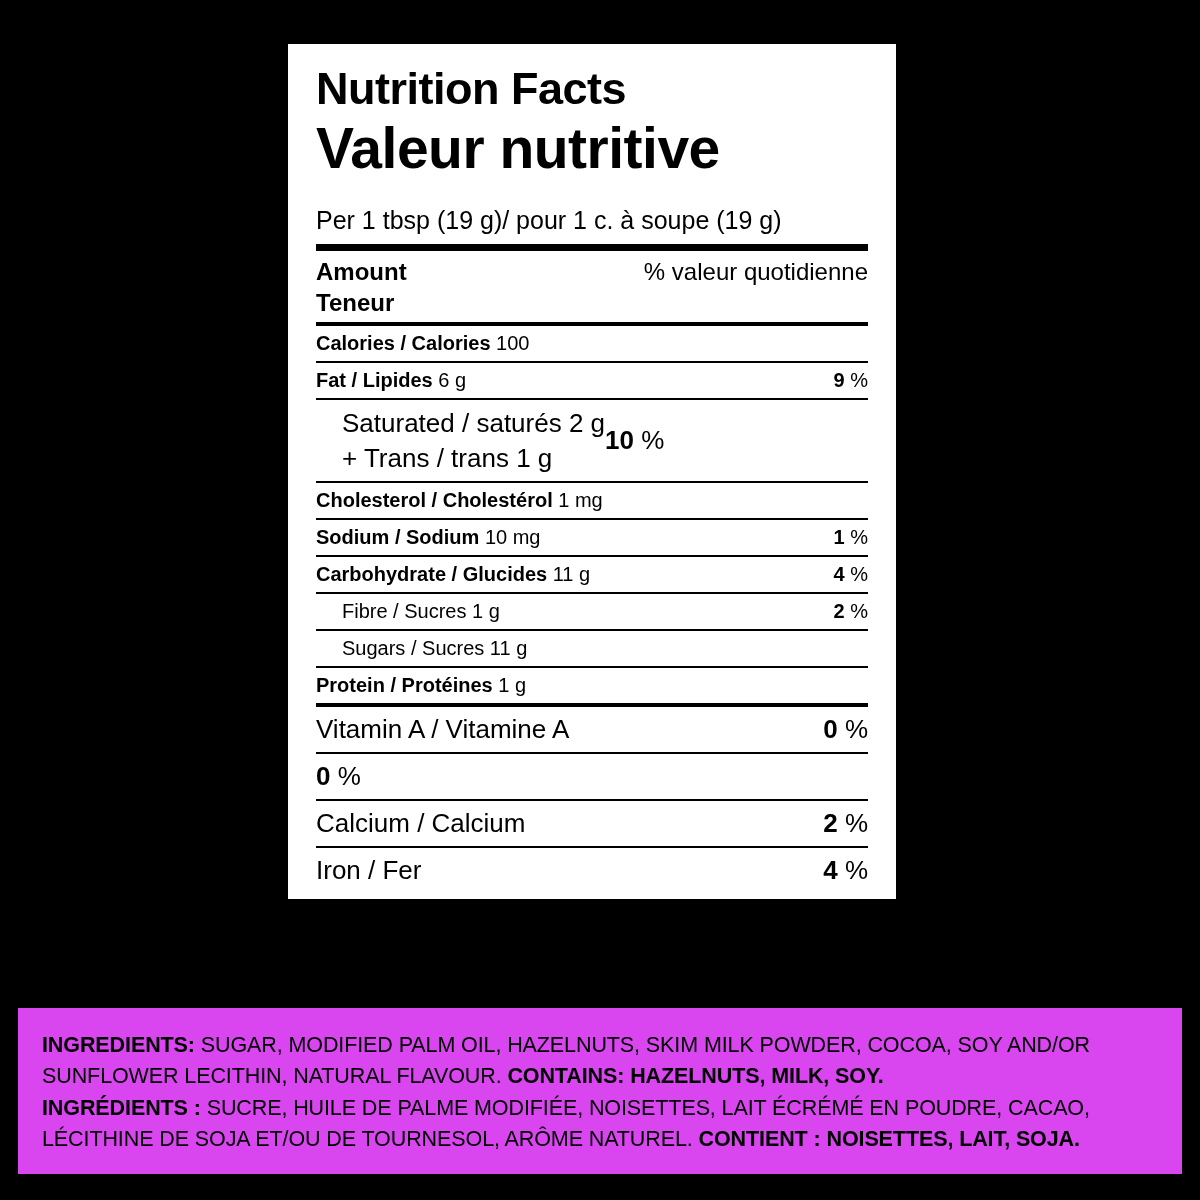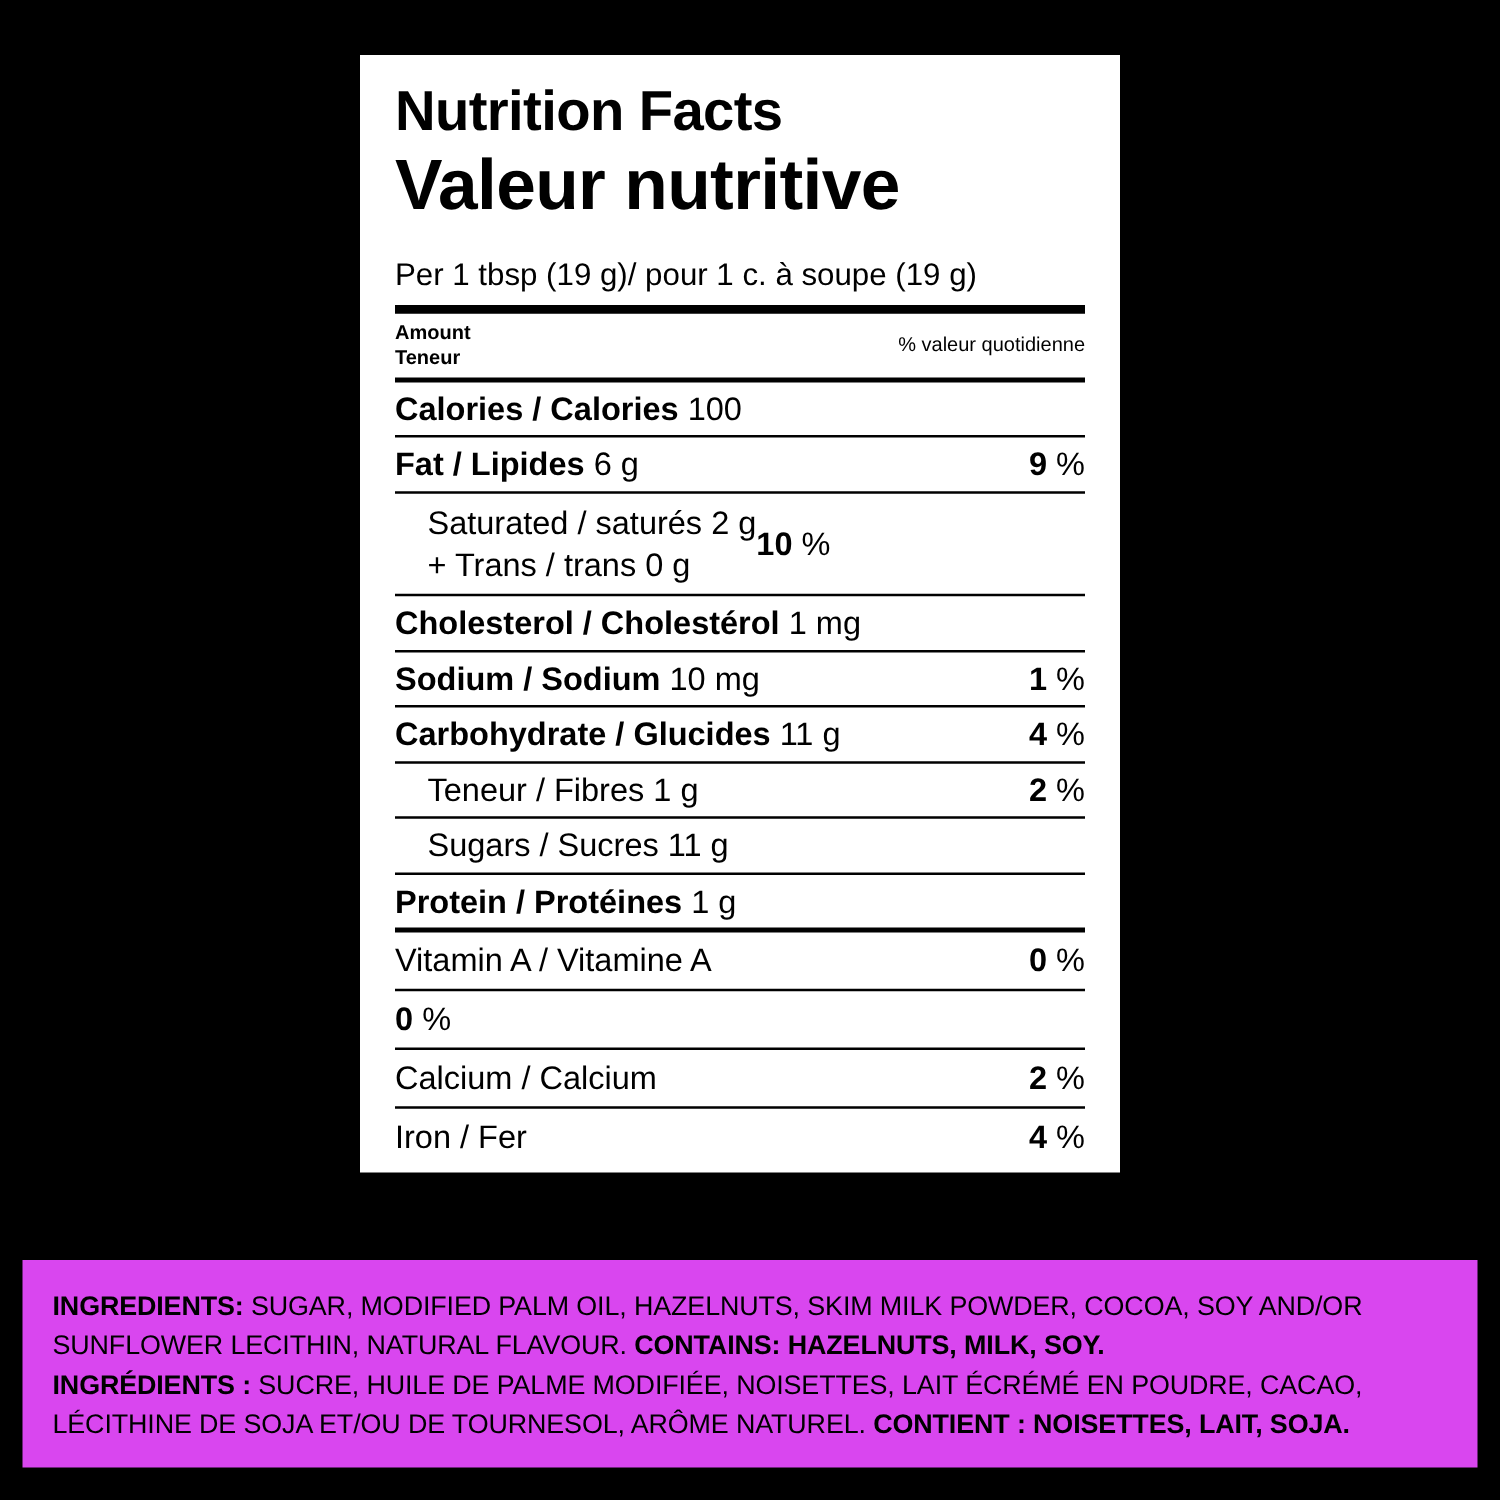--- a/index.html
+++ b/index.html
@@ -51,41 +51,40 @@
 
   .rule-thick { border-top: 7px solid #000; }
   .rule-med   { border-top: 4px solid #000; }
   .rule-thin  { border-top: 2px solid #000; }
 
   .row {
     display: flex;
     align-items: flex-start;
     justify-content: space-between;
     padding: 5px 0 5px 0;
-    font-size: 26px;
+    font-size: 20px;
     line-height: 1.25;
   }
   .row .left { text-align: left; }
   .row .right {
     text-align: right;
     white-space: nowrap;
     padding-left: 10px;
   }
   .b { font-weight: bold; }
   .indent1 { padding-left: 26px; }
   .pct-num { font-weight: bold; }
   .pct-sign { font-weight: normal; }
 
   .amount-row {
     display: flex;
     justify-content: space-between;
     padding: 6px 0 4px 0;
-    font-size: 16px;
+    font-size: 24px;
     line-height: 1.3;
-    align-items: center;
   }
   .amount-row .col-l { font-weight: bold; }
   .amount-row .col-r { text-align: right; }
   .amount-row .col-r .l1 { font-weight: bold; }
   .amount-row .col-r .l2 { font-weight: normal; }
   .amount-row .col-l .l2 { font-weight: bold; }
 
   .two-line-left { line-height: 1.28; }
 
   .sat-row {
@@ -168,21 +167,21 @@
         <span class="pct-num">9</span>
         <span class="pct-sign">%</span>
       </div>
     </div>
 
     <div class="rule-thin"></div>
 
     <div class="sat-row">
       <div class="left">
         <div>Saturated / saturés 2 g</div>
-        <div>+ Trans / trans 0 g</div>
+        <div>+ Trans / trans 1 g</div>
       </div>
       <div class="right">
         <span class="pct-num">10</span>
         <span class="pct-sign">%</span>
       </div>
     </div>
 
     <div class="rule-thin"></div>
 
     <div class="row">
@@ -216,21 +215,21 @@
       <div class="right">
         <span class="pct-num">4</span>
         <span class="pct-sign">%</span>
       </div>
     </div>
 
     <div class="rule-thin"></div>
 
     <div class="row">
       <div class="left indent1">
-        <span>Teneur / Fibres</span>
+        <span>Fibre / Sucres</span>
         <span>1 g</span>
       </div>
       <div class="right">
         <span class="pct-num">2</span>
         <span class="pct-sign">%</span>
       </div>
     </div>
 
     <div class="rule-thin"></div>
 

